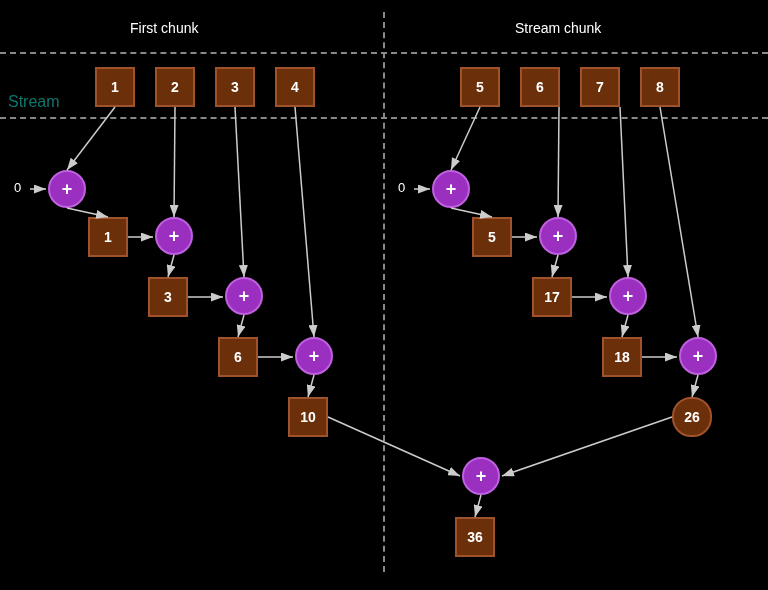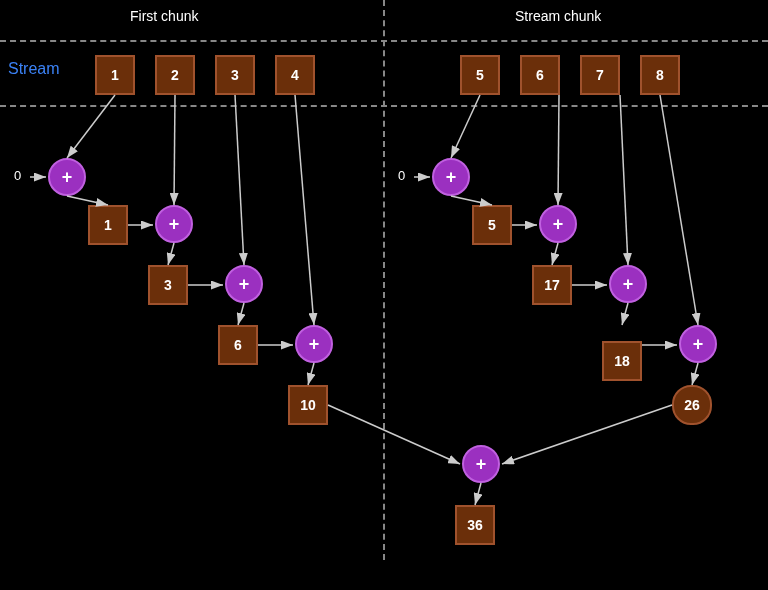--- a/index.html
+++ b/index.html
@@ -7,34 +7,35 @@
       background: #000;
       width: 768px;
       height: 590px;
       overflow: hidden;
       font-family: Arial, sans-serif;
       color: #fff;
       position: relative;
     }
     .diagram {
       position: absolute;
-      top: 0; left: 0;
+      top: 12px; left: 0;
       width: 768px;
       height: 420px;
     }
     .chunk-label {
       position: absolute;
       font-size: 14px;
       color: #fff;
       text-align: center;
     }
     .stream-label {
       position: absolute;
       font-size: 16px;
-      color: #3b82f6;
+      color: #0f766e;
+      margin-top: 21px;
     }
     
     .dashed-h {
       position: absolute;
       border-top: 2px dashed #888;
     }
     .dashed-v {
       position: absolute;
       border-left: 2px dashed #888;
     }
@@ -137,21 +138,21 @@
   <div class="plus-circle" style="left:432px; top:158px;">+</div>
 
   <div class="box" style="left:472px; top:205px;">5</div>
 
   <div class="plus-circle" style="left:539px; top:205px;">+</div>
 
   <div class="box" style="left:532px; top:265px;">17</div>
 
   <div class="plus-circle" style="left:609px; top:265px;">+</div>
 
-  <div class="box" style="left:602px; top:325px;margin-top:16px;">18</div>
+  <div class="box" style="left:602px; top:325px;">18</div>
 
   <div class="plus-circle" style="left:679px; top:325px;">+</div>
 
   <div class="box" style="left:672px; top:385px;border-radius:19px;">26</div>
 
   <div class="plus-circle" style="left:462px; top:445px;">+</div>
 
   <div class="box" style="left:455px; top:505px;text-align:center;">36</div>
 
   <svg class="arrows-svg">

